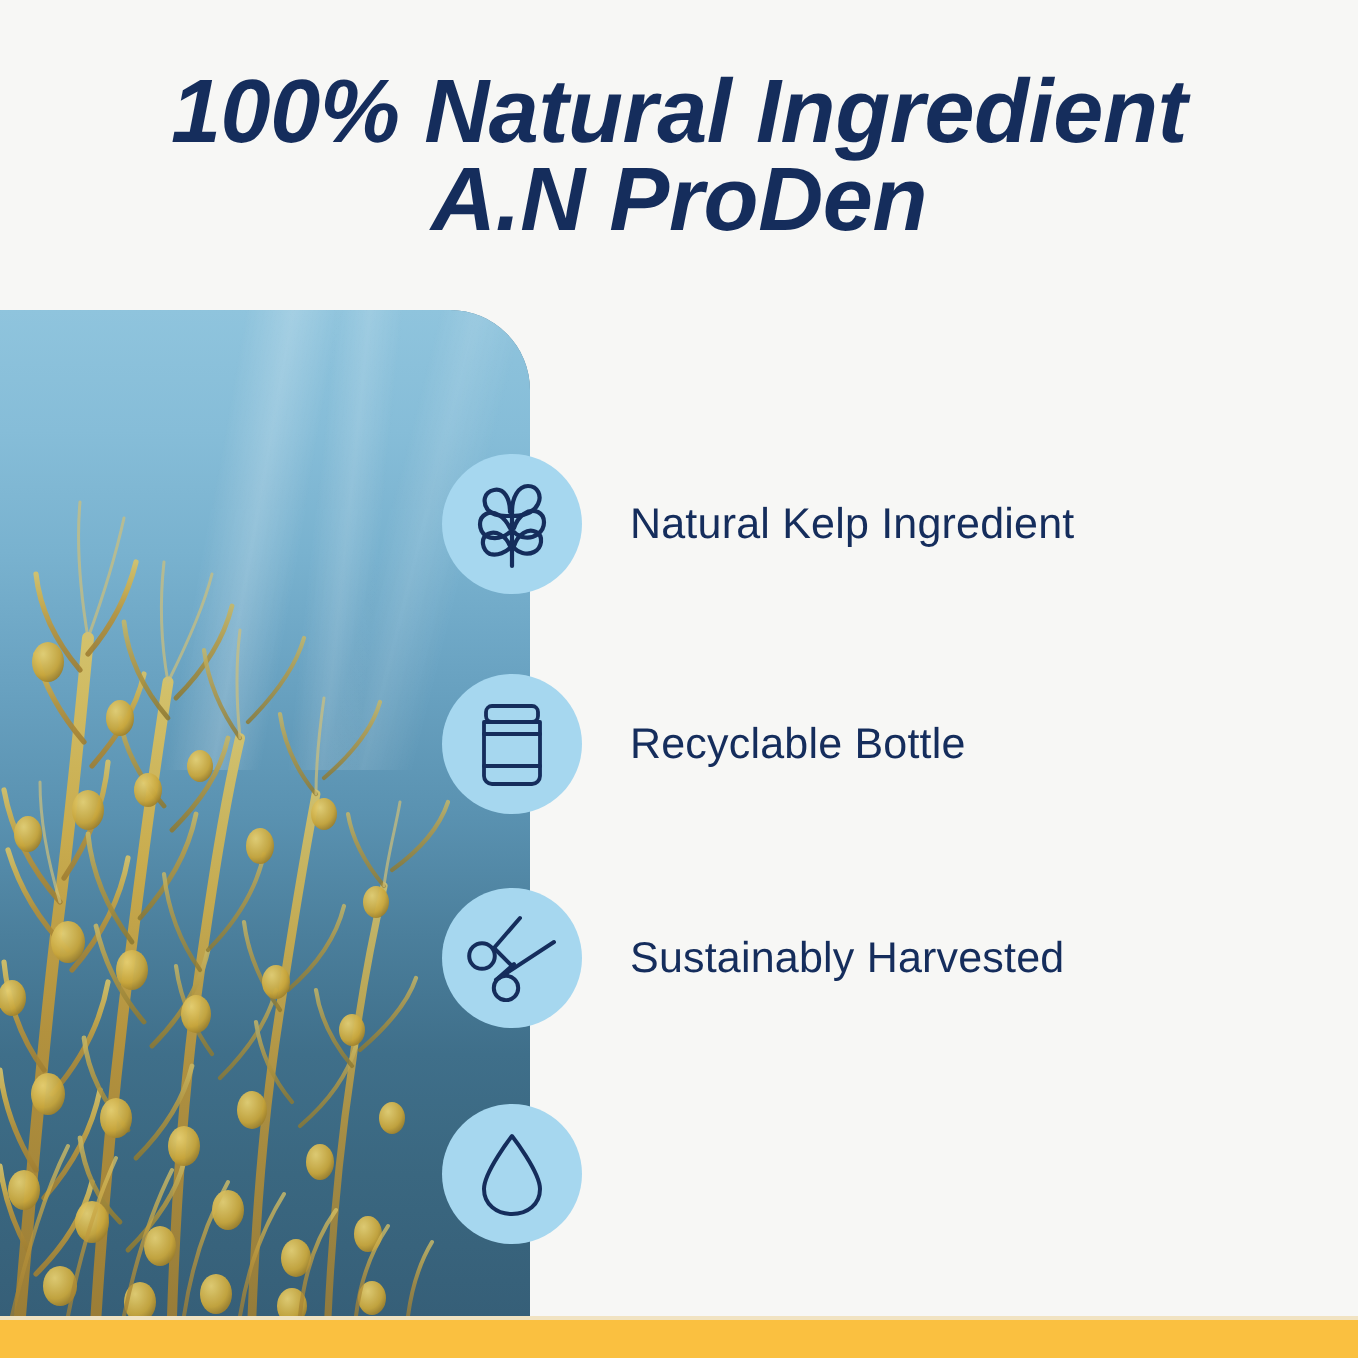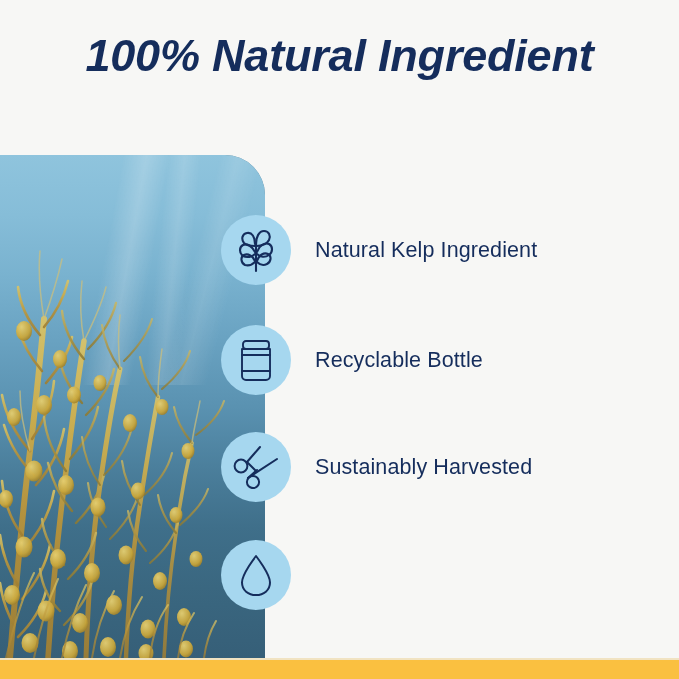--- a/index.html
+++ b/index.html
@@ -65,21 +65,21 @@
     position:absolute; left:0; top:0; right:0; height:230px;
     background:
       linear-gradient(100deg, rgba(255,255,255,0.00) 40%, rgba(255,255,255,0.22) 48%, rgba(255,255,255,0.00) 56%),
       linear-gradient(96deg, rgba(255,255,255,0.00) 58%, rgba(255,255,255,0.16) 64%, rgba(255,255,255,0.00) 70%),
       linear-gradient(104deg, rgba(255,255,255,0.00) 68%, rgba(255,255,255,0.13) 74%, rgba(255,255,255,0.00) 82%);
     opacity:0.9;
   }
   .kelp-svg { position:absolute; inset:0; width:100%; height:100%; display:block; }
 
   
-  .features { position:absolute; left:0; top:0; width:679px; height:546px; }
+  .features { position:absolute; left:0; top:12px; width:679px; height:546px; }
   .feature { position:absolute; left:221px; }
   .badge {
     position:absolute;
     left:0; top:0;
     width:70px; height:70px;
     border-radius:50%;
     background:#a6d7ef;
     display:flex; align-items:center; justify-content:center;
   }
   .badge svg { display:block; }
@@ -116,20 +116,21 @@
     background:#f1e3c2;
   }
 </style>
 </head>
 <body>
 
 <div id="canvas">
 
   <div class="heading">
     <span>100% Natural Ingredient</span>
+    <span class="l2">A.N ProDen</span>
   </div>
 
   <div class="photo-panel">
     <div class="water"></div>
     <div class="rays"></div>
 
     <svg class="kelp-svg" viewBox="0 0 265 503" preserveAspectRatio="none">
       <defs>
         <linearGradient id="kg" x1="0" y1="0" x2="0" y2="1">
           <stop offset="0%" stop-color="#d8c367"></stop>

